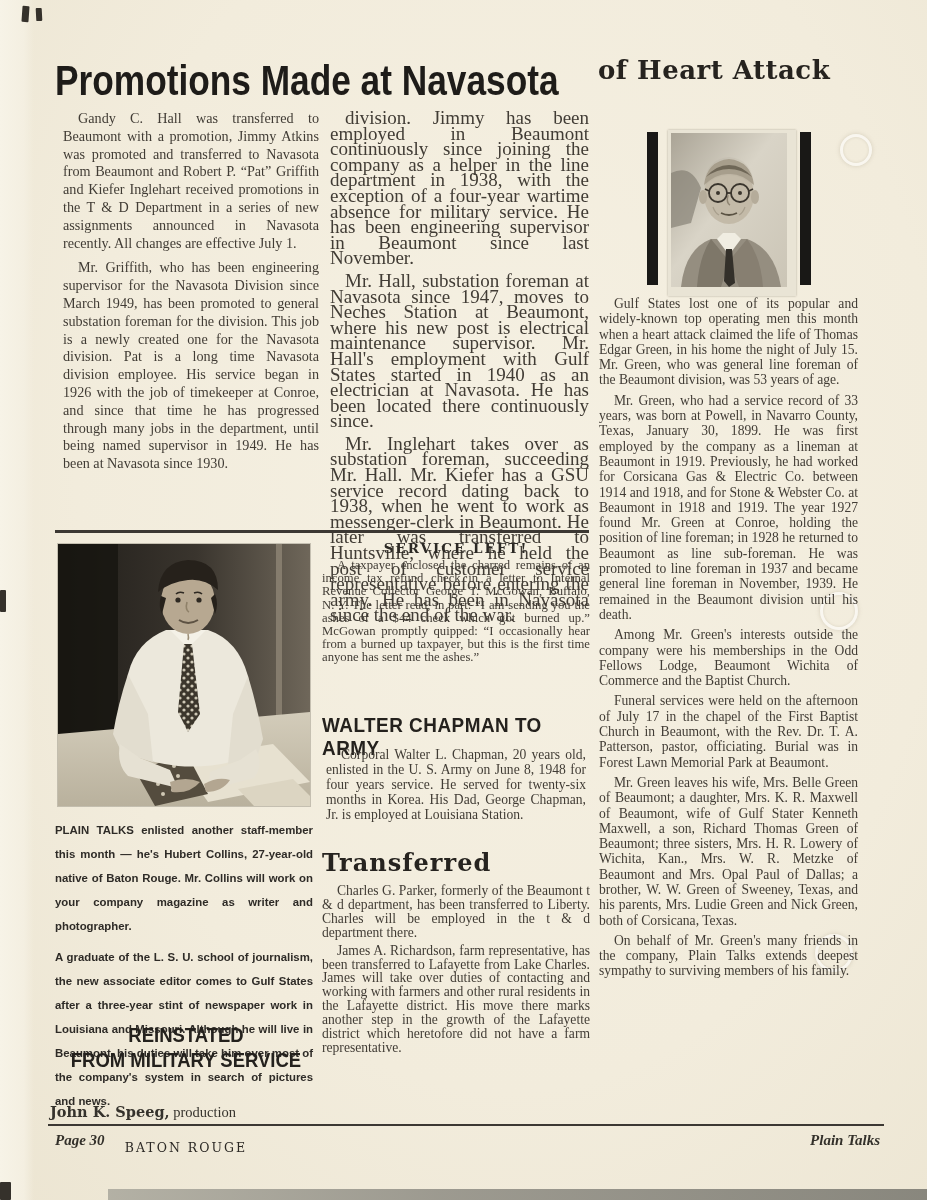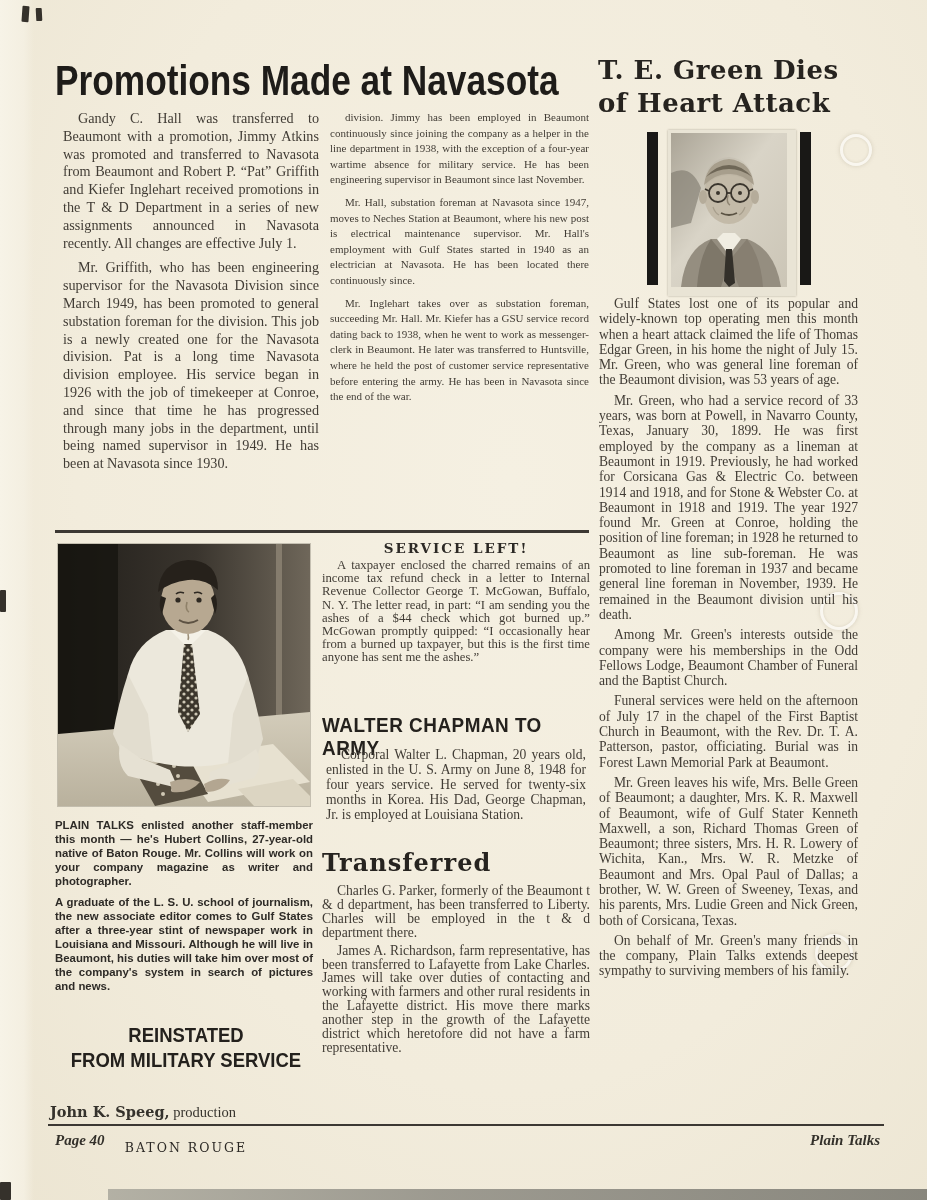--- a/index.html
+++ b/index.html
@@ -52,40 +52,40 @@
     font-size:21px;line-height:25px;transform:scaleX(.88);transform-origin:center;}
   .baton-rouge{position:absolute;left:55px;top:1130px;width:262px;text-align:center;
     font-family:"DejaVu Serif",serif;font-weight:400;font-size:12.5px;letter-spacing:2px;color:#2c2925;margin-top:10px;}
   .speeg{position:absolute;left:50px;top:1103px;width:262px;font-size:14.5px;color:#35322c;}
   .speeg b{font-family:"DejaVu Serif",serif;font-weight:700;}
 
   
   .bodycol{position:absolute;text-align:justify;}
   .bodycol p{margin:0 0 7px 8px;text-indent:15px;}
   .col1{left:55px;top:110px;width:264px;font-size:14.2px;line-height:17.8px;}
-  .col2{left:322px;top:110px;width:267px;font-size:11px;line-height:15.6px;font-family:Liberation Serif, serif;}
+  .col2{left:322px;top:110px;width:267px;font-size:19px;line-height:15.6px;font-family:Liberation Serif, serif;}
   .rightcol{left:599px;top:296px;width:259px;font-size:13.6px;line-height:15.3px;}
   .rightcol p{margin:0 0 5px 0;}
   .nothing-body{left:322px;top:559px;width:268px;font-size:12.7px;line-height:13.2px;}
   .chapman-body{left:322px;top:743px;width:268px;font-size:13.6px;line-height:15px;}
   .transferred-body{left:322px;top:884px;width:268px;font-size:13.6px;line-height:13.9px;}
   .transferred-body p{margin:0 0 4px 0;}
 
   
   .rule{position:absolute;background:#3c3833;}
   .article-divider{left:55px;top:530px;width:534px;height:2.5px;}
   .footer-rule{left:48px;top:1124px;width:836px;height:1.6px;}
 
   
   .collins-photo{position:absolute;left:58px;top:544px;width:252px;height:262px;
     box-shadow:0 0 0 1px rgba(60,55,45,.25);}
   .collins-photo svg{display:block;}
   .caption{position:absolute;left:55px;top:818px;width:258px;
     font-family:"Liberation Sans",sans-serif;font-weight:700;font-size:11.4px;
-    line-height:14px;color:#2e2b27;text-align:justify;}
+    line-height:24px;color:#2e2b27;text-align:justify;}
   .caption p{margin:0 0 7px 0;}
 
   .green-photo-wrap{position:absolute;left:598px;top:130px;width:262px;height:160px;}
   .gbar{position:absolute;top:2px;width:11px;height:153px;background:#191816;}
   .gbar.l{left:49px;} .gbar.r{left:202px;}
   .green-photo{position:absolute;left:70px;top:0;width:122px;height:160px;
     background:#e9e4d5;padding:3px;box-shadow:0 0 2px rgba(80,70,55,.4);}
   .green-photo svg{display:block;}
 
   
@@ -216,21 +216,20 @@
     <p style="margin:4px">Corporal Walter L. Chapman, 20 years old, enlisted in the U. S. Army on June 8, 1948 for four years service. He served for twenty-six months in Korea.  His Dad, George Chapman, Jr. is employed at Louisiana Station.</p>
   </div>
 
   <div class="transferred-head">Transferred</div>
   <div class="bodycol transferred-body">
     <p>Charles G. Parker, formerly of the Beaumont t &amp; d department, has been transferred to Liberty.  Charles will be employed in the t &amp; d department there.</p>
     <p>James A. Richardson, farm representative, has been transferred to Lafayette from Lake Charles.  James will take over duties of contacting and working with farmers and other rural residents in the Lafayette district.  His move there marks another step in the growth of the Lafayette district which heretofore did not have a farm representative.</p>
   </div>
 
   <div class="headline-right">
-    <div>T. E. Green Dies</div>
     <div>of Heart Attack</div>
   </div>
 
   <div class="green-photo-wrap">
     <div class="gbar l"></div>
     <div class="gbar r"></div>
     <div class="green-photo" title="Portrait of Thomas Edgar Green">
       <svg width="116" height="154" viewBox="0 0 116 154">
         <defs>
           <linearGradient id="pBg" x1="0" y1="0" x2="1" y2="1">
@@ -267,23 +266,23 @@
         <path d="M57 62 Q55 70 59 72" stroke="#8d8371" stroke-width="1.5" fill="none"></path>
         <path d="M50 80 Q58 84 66 80" stroke="#5a5243" stroke-width="1.8" fill="none"></path>
         <path d="M42 74 Q44 80 48 82 M74 74 Q72 80 68 82" stroke="#a79e8c" stroke-width="1.2" fill="none"></path>
       </svg>
     </div>
   </div>
 
   <div class="bodycol rightcol">
     <p>Gulf States lost one of its popular and widely-known top operating men this month when a heart attack claimed the life of Thomas Edgar Green, in his home the night of July 15.  Mr. Green, who was general line foreman of the Beaumont division, was 53 years of age.</p>
     <p>Mr. Green, who had a service record of 33 years, was born at Powell, in Navarro County, Texas, January 30, 1899.  He was first employed by the company as a lineman at Beaumont in 1919.  Previously, he had worked for Corsicana Gas &amp; Electric Co. between 1914 and 1918, and for Stone &amp; Webster Co. at Beaumont in 1918 and 1919. The year 1927 found Mr. Green at Conroe, holding the position of line foreman; in 1928 he returned to Beaumont as line sub-foreman.  He was promoted to line foreman in 1937 and became general line foreman in November, 1939. He remained in the Beaumont division until his death.</p>
-    <p>Among Mr. Green's interests outside the company were his memberships in the Odd Fellows Lodge, Beaumont Chamber of Funeral and the Baptist Church.</p>
+    <p>Among Mr. Green's interests outside the company were his memberships in the Odd Fellows Lodge, Beaumont Wichita of Commerce and the Baptist Church.</p>
     <p>Funeral services were held on the afternoon of July 17 in the chapel of the First Baptist Church in Beaumont, with the Rev. Dr. T. A. Patterson, pastor, officiating. Burial was in Forest Lawn Memorial Park at Beaumont.</p>
     <p>Mr. Green leaves his wife, Mrs. Belle Green of Beaumont; a daughter, Mrs. K. R. Maxwell of Beaumont, wife of Gulf Stater Kenneth Maxwell, a son, Richard Thomas Green of Beaumont; three sisters, Mrs. H. R. Lowery of Wichita, Kan., Mrs. W. R. Metzke of Beaumont and Mrs. Opal Paul of Dallas; a brother, W. W. Green of Sweeney, Texas, and his parents, Mrs. Ludie Green and Nick Green, both of Corsicana, Texas.</p>
     <p>On behalf of Mr. Green's many friends in the company, Plain Talks extends deepest sympathy to surviving members of his family.</p>
   </div>
 
   <div class="rule footer-rule"></div>
-  <div class="footer-left">Page 40</div>
+  <div class="footer-left">Page 30</div>
   <div class="footer-right">Plain Talks</div>
 
 </div>
 
 </body></html>

